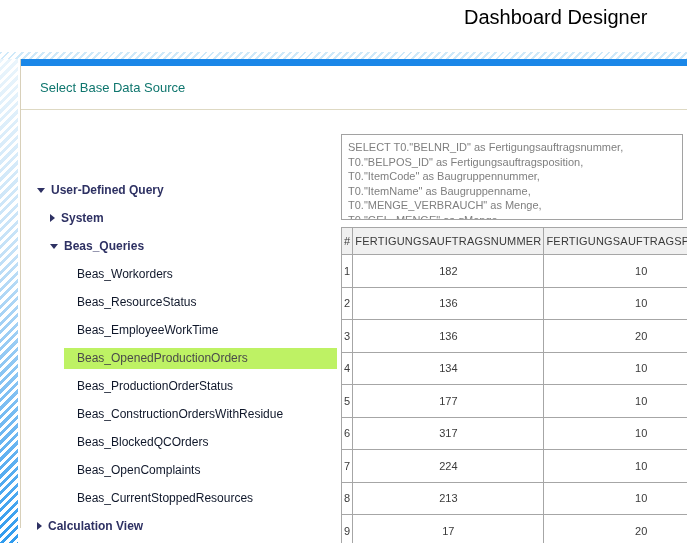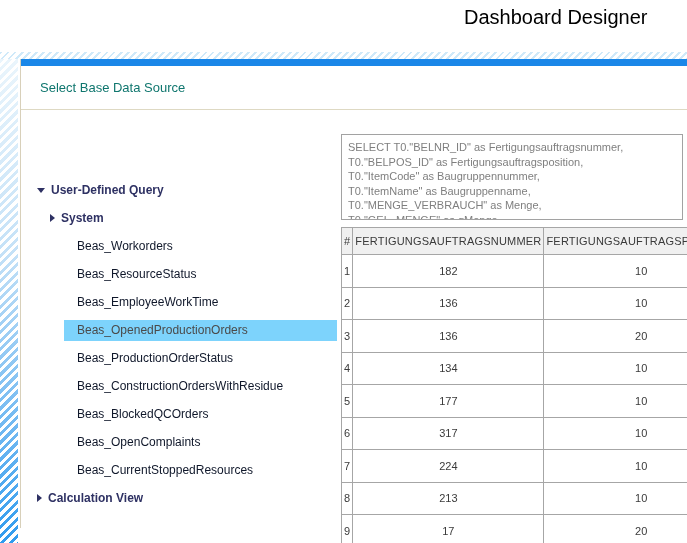--- a/index.html
+++ b/index.html
@@ -48,21 +48,21 @@
   }
   .tree-row{height:28px;display:flex;align-items:center;cursor:default;}
   .tree-row.lvl1{margin-left:13px;}
   .branch .lbl{font-weight:bold;color:#2e3163;margin-left:6px;}
   .t-down{width:0;height:0;border-left:4px solid transparent;border-right:4px solid transparent;border-top:5px solid #2e3163;}
   .t-right{width:0;height:0;border-top:4px solid transparent;border-bottom:4px solid transparent;border-left:5px solid #2e3163;}
   .leaf-box{
     margin-left:27px;width:264px;height:21px;line-height:21px;
     padding-left:13px;color:#0f172a;white-space:nowrap;
   }
-  .selected .leaf-box{background:#7dd3fc;color:#4a4a4a;}
+  .selected .leaf-box{background:#bef264;color:#4a4a4a;}
   
   .sql-box{
     position:absolute;left:341px;top:134px;width:328px;height:74px;
     border:1px solid #a2a2a2;background:#fff;
     padding:5px 6px;overflow:hidden;
     font-size:11px;line-height:14.5px;color:#7f7f7f;
     white-space:pre-line;
   }
   
   .results{
@@ -94,20 +94,24 @@
 <div class="heading-divider"></div>
 
 <div class="tree">
     <div class="tree-row lvl0 branch">
       <span class="t-down"></span>
       <span class="lbl">User-Defined Query</span>
     </div>
     <div class="tree-row lvl1 branch">
       <span class="t-right"></span>
       <span class="lbl">System</span>
+    </div>
+    <div class="tree-row lvl1 branch">
+      <span class="t-down"></span>
+      <span class="lbl">Beas_Queries</span>
     </div>
     <div class="tree-row lvl2 leaf">
       <span class="leaf-box">Beas_Workorders</span>
     </div>
     <div class="tree-row lvl2 leaf">
       <span class="leaf-box">Beas_ResourceStatus</span>
     </div>
     <div class="tree-row lvl2 leaf">
       <span class="leaf-box">Beas_EmployeeWorkTime</span>
     </div>

